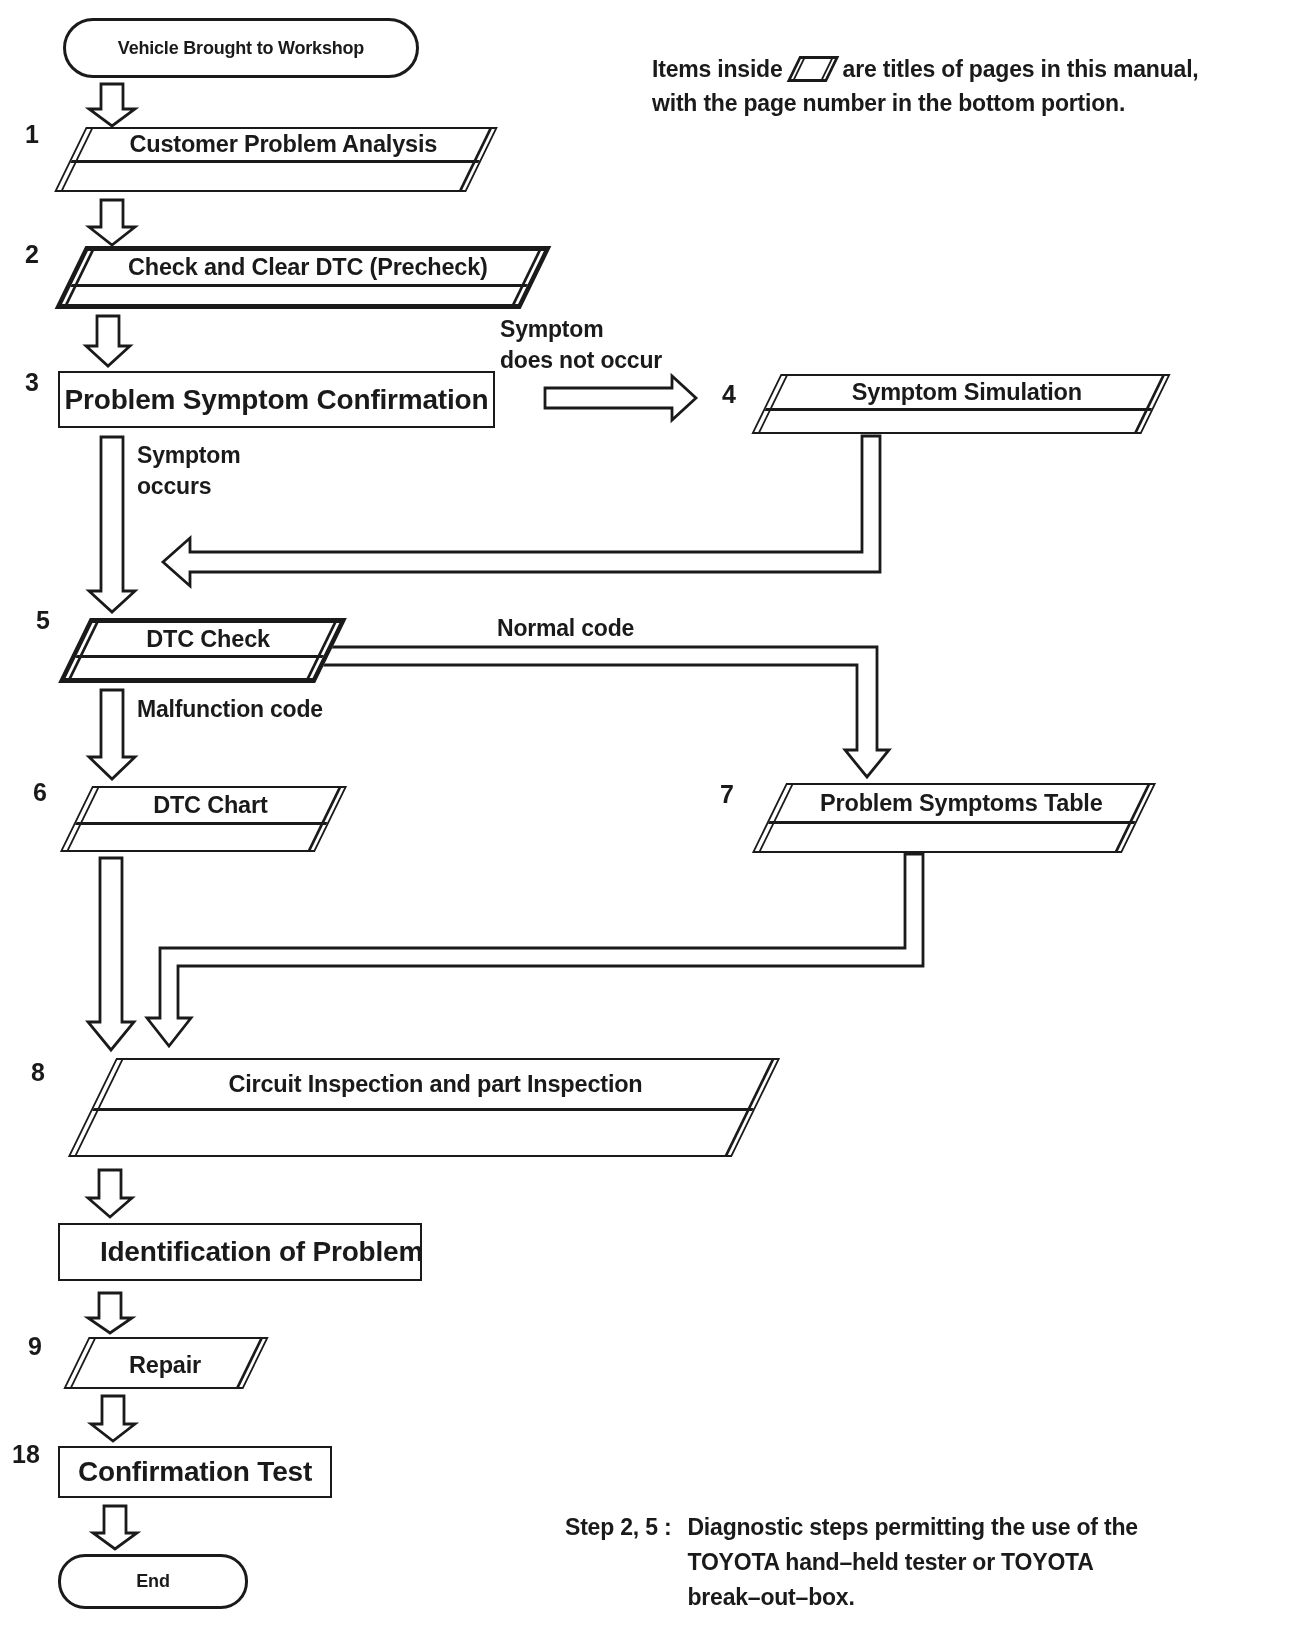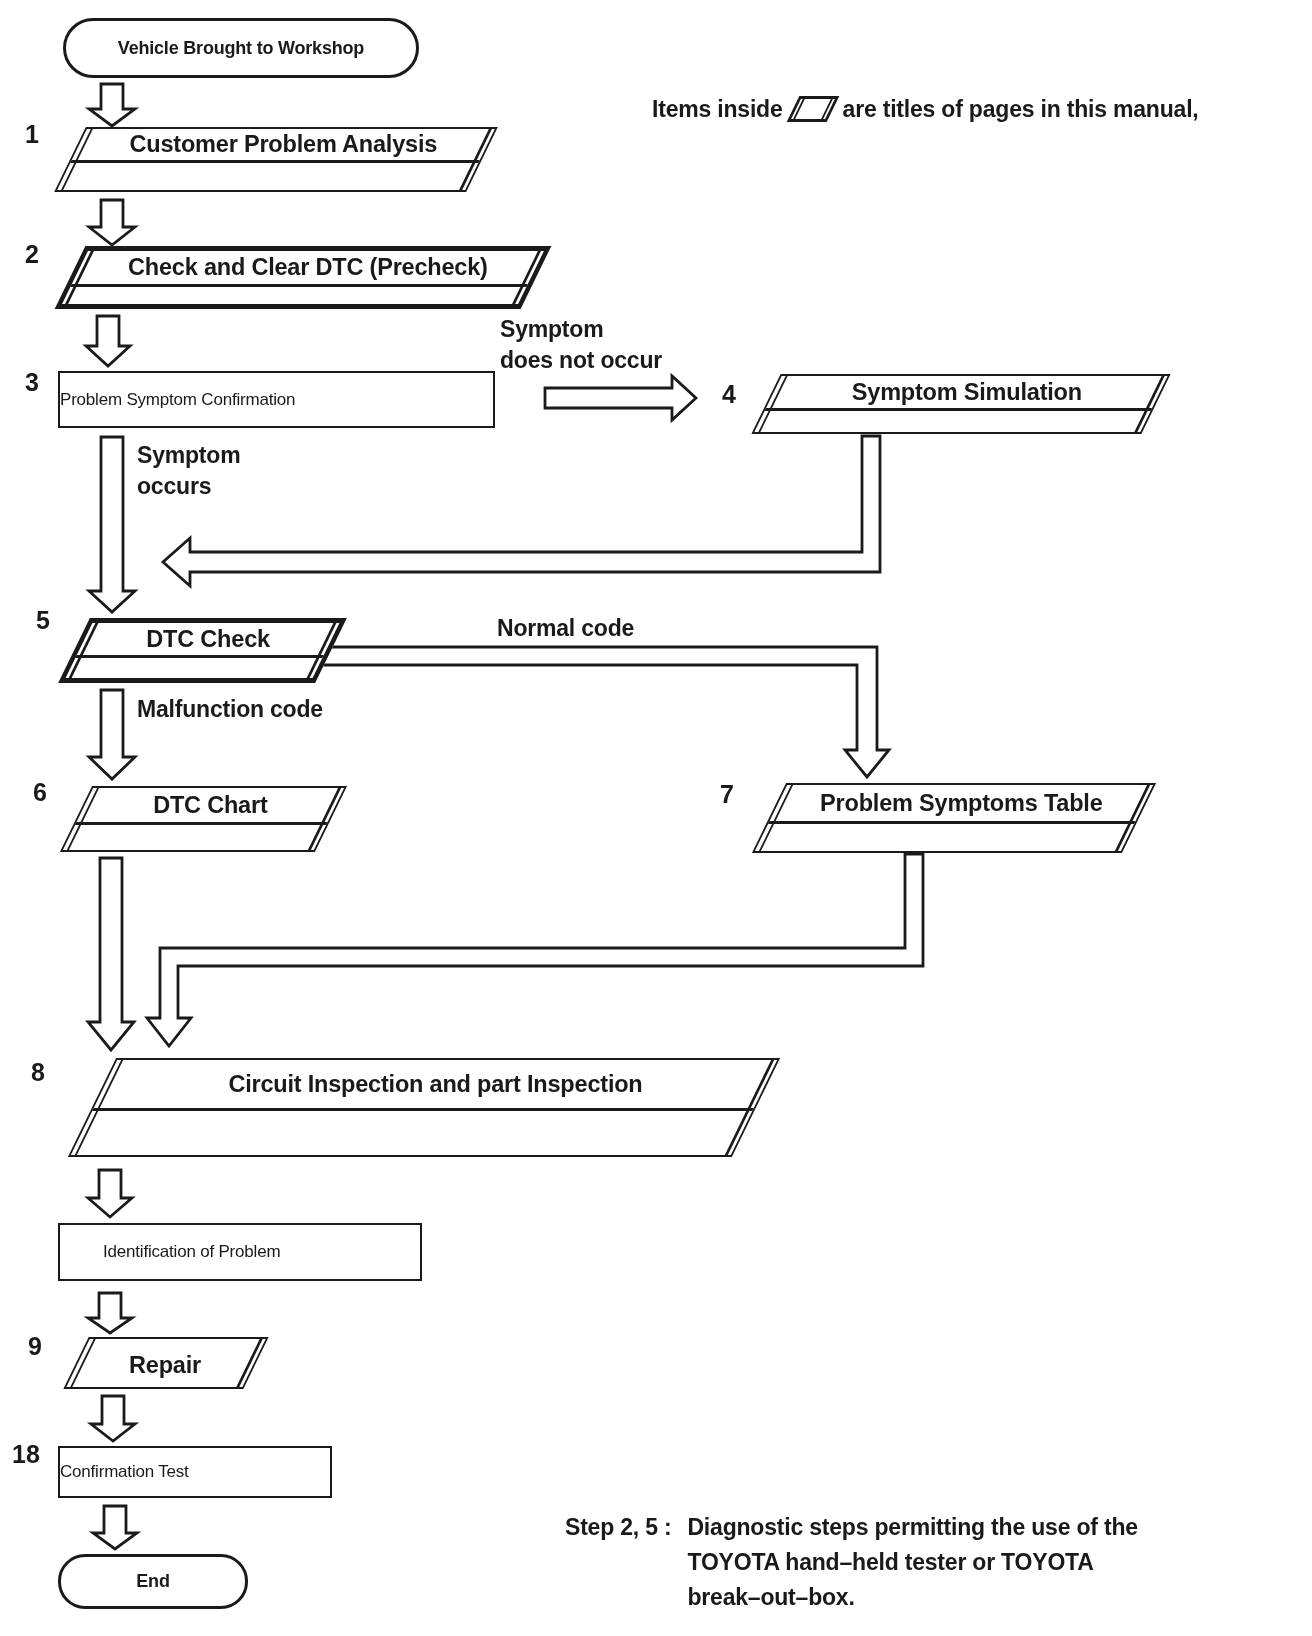--- a/index.html
+++ b/index.html
@@ -2,43 +2,43 @@
 <html><head>
 <meta charset="utf-8">
 <style>
   html,body { margin:0; padding:0; background:#ffffff; }
   .canvas { position:relative; width:1312px; height:1636px; background:#fff;
             font-family:"Liberation Sans", sans-serif; color:#1a1a1a; overflow:hidden; }
   .wires { position:absolute; left:0; top:0; }
   .wires path { fill:#ffffff; stroke:#1a1a1a; stroke-width:2.8px; stroke-linejoin:miter; }
 
   .node { position:absolute; box-sizing:border-box; background:#fff; }
-  .rect { border:2.8px solid #1a1a1a; display:flex; align-items:center; 
-          font-size:17px; font-weight:400; letter-spacing:-0.2px; white-space:nowrap; }
+  .rect { border:2.8px solid #1a1a1a; display:flex; align-items:center; justify-content:center;
+          font-size:28px; font-weight:700; letter-spacing:-0.2px; white-space:nowrap; }
   .terminal { border:3px solid #1a1a1a; border-radius:30px; display:flex; align-items:center;
           justify-content:center; font-size:18px; font-weight:600; letter-spacing:-0.2px; white-space:nowrap; }
 
   .pg { position:absolute; box-sizing:border-box; background:#fff; border:2.8px solid #1a1a1a;
         transform:skewX(-26deg); }
   .pg::before, .pg::after { content:""; position:absolute; top:0; bottom:0; width:2.4px; background:#1a1a1a; }
   .pg::before { left:3.5px; } .pg::after { right:3.5px; }
   .pg.heavy { border-width:5.5px; }
   .pg.heavy::before, .pg.heavy::after { width:2.8px; }
   .pg.heavy::before { left:3px; } .pg.heavy::after { right:3px; }
   .pg-div { position:absolute; left:0; right:0; height:2.8px; background:#1a1a1a; }
   .heavy .pg-div { height:3.4px; }
   .pg-title { position:absolute; left:8px; right:8px; top:0; display:flex; align-items:center;
         justify-content:center; transform:skewX(26deg); font-size:23.5px; font-weight:600;
         letter-spacing:-0.2px; white-space:nowrap; }
 
   .stepnum { position:absolute; font-size:25px; font-weight:600; }
   .edge-label { position:absolute; font-size:23px; font-weight:600; line-height:31px; letter-spacing:-0.2px; }
   .note { position:absolute; left:652px; top:52px; font-size:23px; font-weight:600;
           letter-spacing:-0.2px; }
-  .note-line { height:34px; display:flex; align-items:center; white-space:nowrap;margin-top:40px; }
+  .note-line { height:34px; display:flex; align-items:center; white-space:nowrap; }
   .pg-glyph { display:inline-block; position:relative; width:40px; height:26px; box-sizing:border-box;
           border:3px solid #1a1a1a; transform:skewX(-26deg); margin:0 10px; }
   .pg-glyph::before, .pg-glyph::after { content:""; position:absolute; top:0; bottom:0; width:2px; background:#1a1a1a; }
   .pg-glyph::before { left:2px; } .pg-glyph::after { right:2px; }
 
   .footnote { position:absolute; left:565px; top:1510px; display:flex; font-size:23px; font-weight:600;
           letter-spacing:-0.2px; line-height:35px; }
   .fn-label { white-space:nowrap; margin-right:16px; }
   .fn-lines div { white-space:nowrap; }
 </style>
@@ -62,20 +62,23 @@
     <path d="M99,1293 H121 V1318 H132 L110,1333 L88,1318 H99 Z"></path>
     <path d="M102,1396 H124 V1424 H135 L113,1441 L91,1424 H102 Z"></path>
     <path d="M104,1506 H126 V1533 H137 L115,1549 L93,1533 H104 Z"></path>
   </svg>
 
   <div class="note">
     <div class="note-line">
       <span>Items inside</span>
       <span class="pg-glyph"></span>
       <span>are titles of pages in this manual,</span>
+    </div>
+    <div class="note-line">
+      <span>with the page number in the bottom portion.</span>
     </div>
   </div>
 
   <div class="node terminal" style="left:63px; top:18px; width:356px; height:60px;">
     <span>Vehicle Brought to Workshop</span>
   </div>
 
   <div class="stepnum" style="left:25px; top:120px;">1</div>
   <div class="pg" style="left:70px; top:127px; width:412px; height:65px;">
     <div class="pg-div" style="top:31px;"></div>

